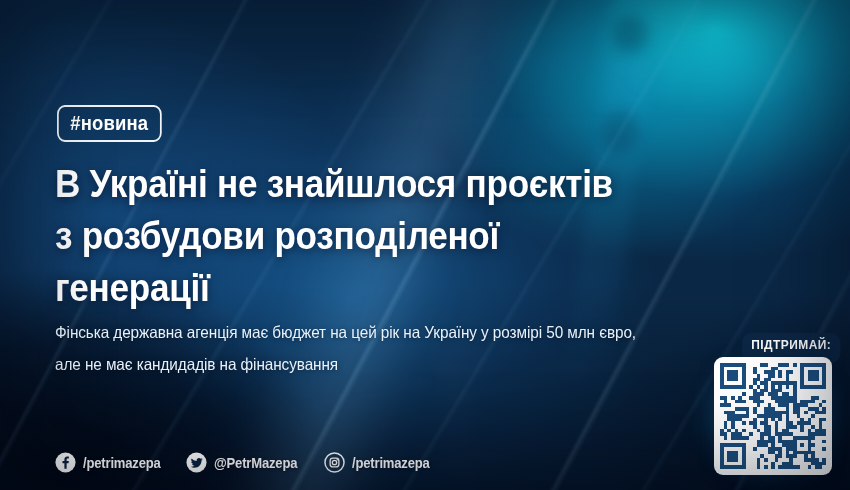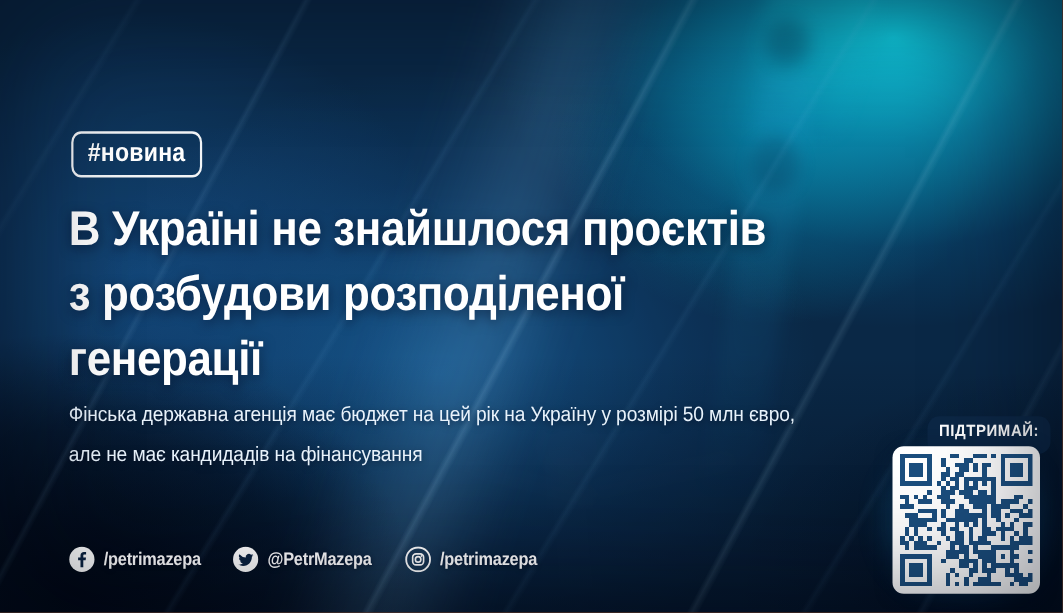--- a/index.html
+++ b/index.html
@@ -10,21 +10,21 @@
     width:850px; height:490px;
     overflow:hidden;
     font-family:"Liberation Sans", sans-serif;
     background:
       radial-gradient(ellipse 420px 300px at 700px 40px, rgba(10,200,225,0.92) 0%, rgba(8,150,190,0.55) 32%, rgba(6,80,130,0.18) 62%, rgba(0,0,0,0) 80%),
       radial-gradient(ellipse 300px 260px at 640px 150px, rgba(0,170,210,0.40) 0%, rgba(0,90,150,0.12) 55%, rgba(0,0,0,0) 78%),
       radial-gradient(ellipse 430px 330px at 330px 300px, rgba(18,92,165,0.55) 0%, rgba(12,60,120,0.28) 45%, rgba(0,0,0,0) 75%),
       radial-gradient(ellipse 360px 300px at 120px 230px, rgba(16,70,140,0.45) 0%, rgba(8,38,85,0.2) 50%, rgba(0,0,0,0) 78%),
       radial-gradient(ellipse 300px 240px at 60px 470px, rgba(2,10,26,0.9) 0%, rgba(2,10,26,0.45) 55%, rgba(0,0,0,0) 80%),
       linear-gradient(145deg, #0b2a52 0%, #0a2palette 0%, #0b2f5c 22%, #0a2murky 22%, #093058 40%, #07203f 62%, #04142a 82%, #020a18 100%);
-    background-color:#c2410c;
+    background-color:#701a75;
   }
 
   
   .bg-base {
     position:absolute; inset:0;
     background:linear-gradient(150deg,#0d3360 0%,#0c3official 0%,#0c3260 18%,#0a2a4e 38%,#071f3c 58%,#051428 78%,#020a18 100%);
     background-color:#0a2846;
     z-index:0;
   }
   .bg-glow-teal {
@@ -142,21 +142,21 @@
     line-height:1.95;
     letter-spacing:-0.1px;
     transform:scaleX(0.93);
     transform-origin:left top;
     text-shadow:0 1px 5px rgba(0,10,30,0.5);
     white-space:pre-line;
   }
 
   
   .social-row {
-    position:absolute; left:55px; top:437px;
+    position:absolute; left:55px; top:452px;
     display:flex; align-items:center; gap:0;
   }
   .social-item { display:flex; align-items:center; margin-right:17px; }
   .social-icon { width:21px; height:21px; flex:none; margin-right:7px; display:block; }
   .social-handle {
     color:#ffffff; font-size:14.5px; font-weight:700;
     letter-spacing:-0.2px;
     transform:scaleX(0.9); transform-origin:left center;
     white-space:nowrap;
     text-shadow:0 1px 4px rgba(0,10,30,0.6);

